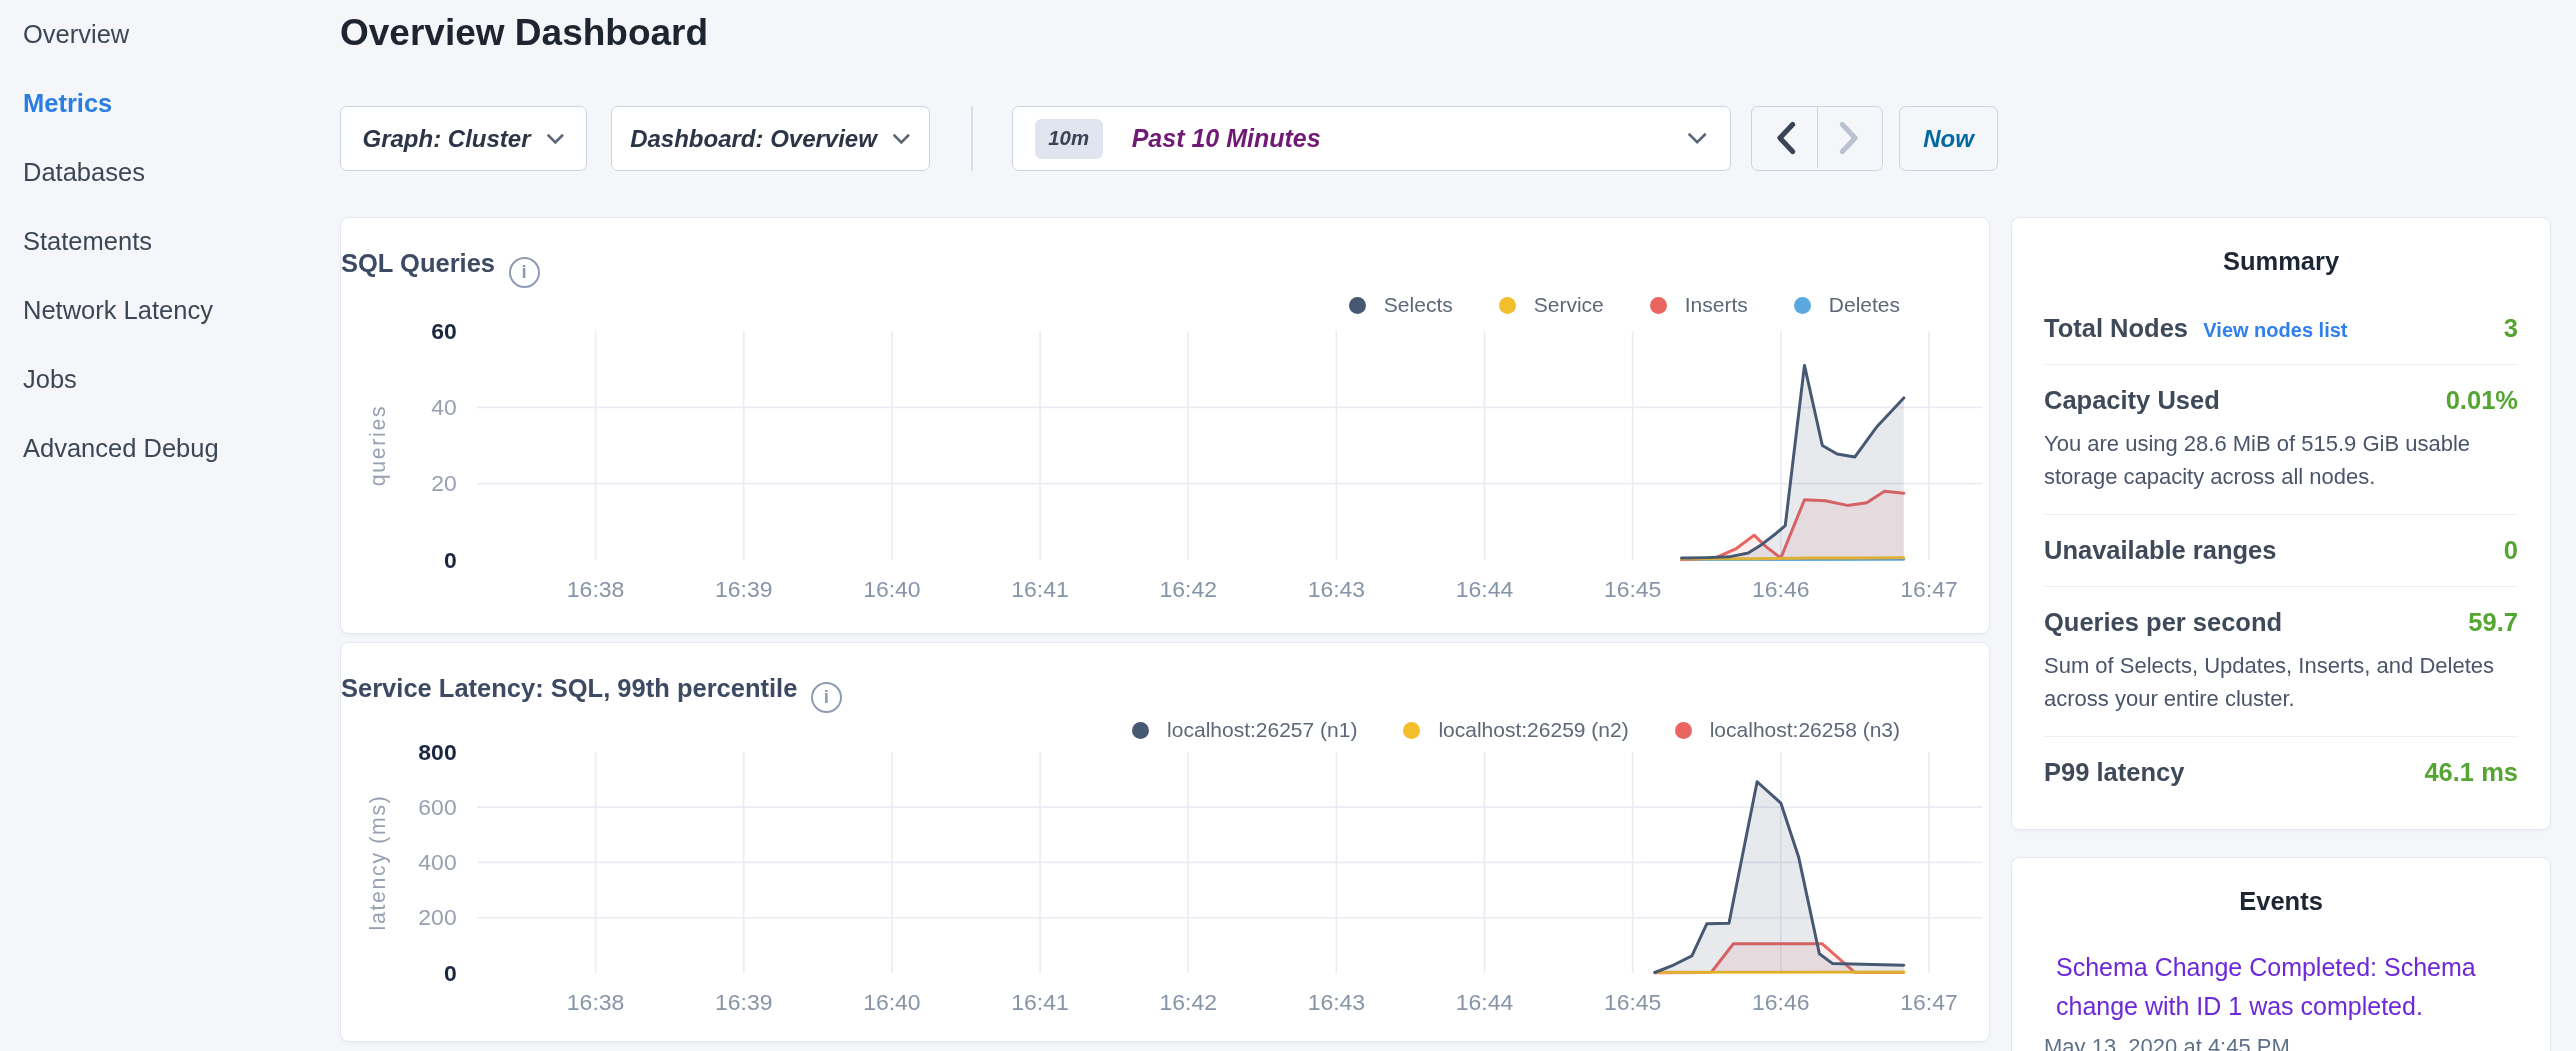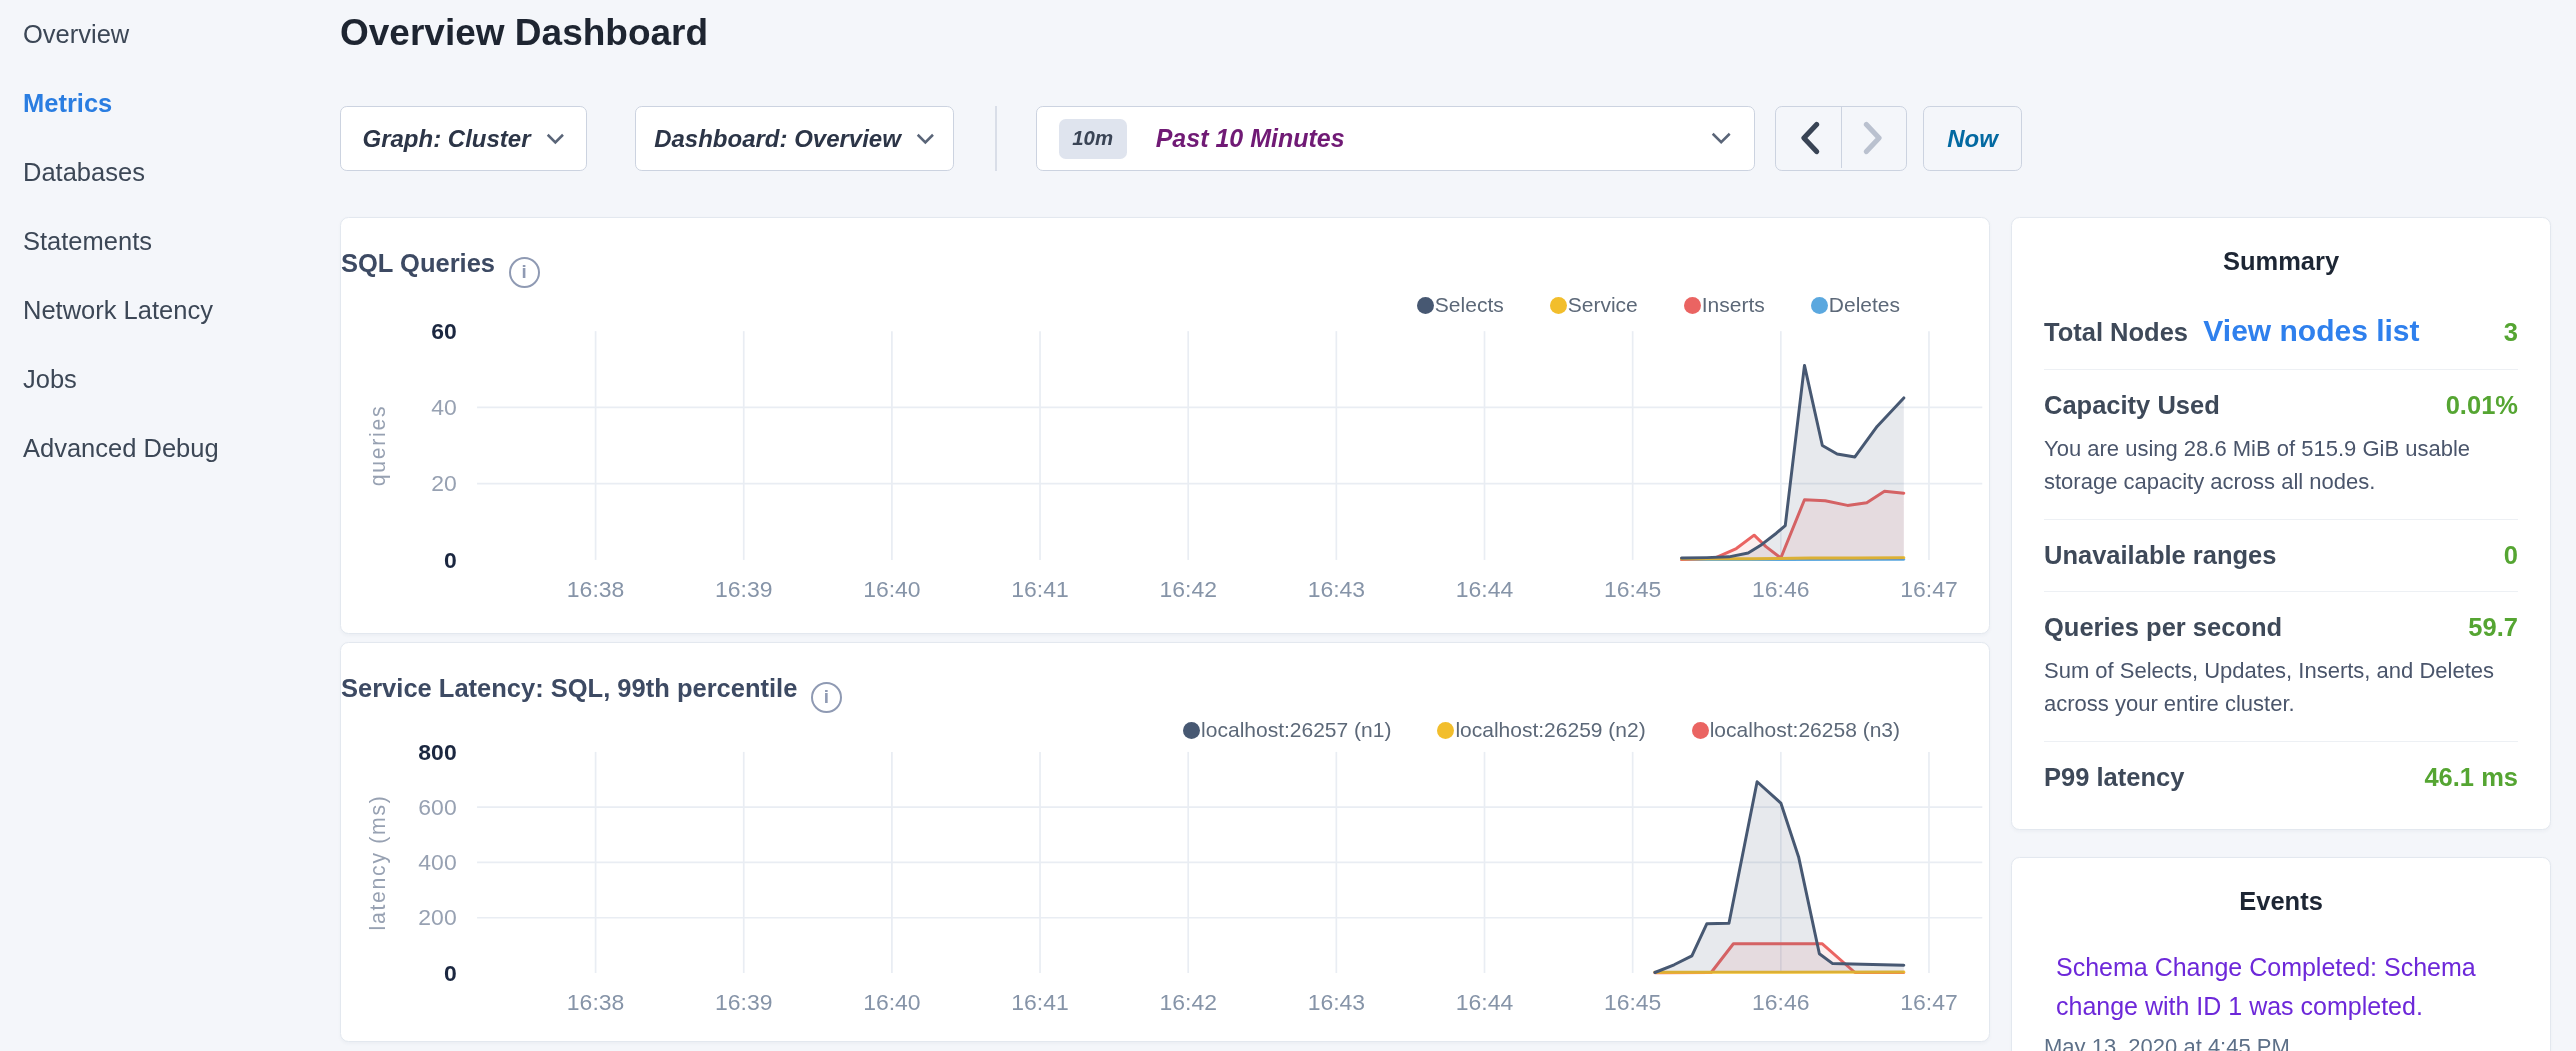--- a/index.html
+++ b/index.html
@@ -14,21 +14,21 @@
     font-size:25.5px; color:#3c4756; cursor:pointer; }
   .nav-item.active { color:#2a7de1; font-weight:bold; }
   
   .page-title { position:absolute; left:340px; top:12px; font-size:37px; font-weight:bold; color:#1e2531; }
   .controls { position:absolute; left:340px; top:106px; height:65px; display:flex; align-items:center; }
   .btn { display:flex; align-items:center; justify-content:center; height:65px;
     background:#fff; border:1.7px solid #ccd3e0; border-radius:6.8px; cursor:pointer;
     font-family:"Liberation Sans", sans-serif; font-size:24px; font-weight:bold; color:#2c3547;font-style:italic; }
   .dropdown { gap:15.3px; }
   .dd-graph { width:247px; }
-  .dd-dash { width:319px; margin-left:48px; }
+  .dd-dash { width:319px; margin-left:24px; }
   .vdivider { width:1.7px; height:65px; background:#d9dee8; margin-left:41px; }
   .timebox { margin-left:39px; width:719px; justify-content:flex-start; padding:0 22px; }
   .time-badge { background:#dfe4ee; border-radius:6.8px; padding:8.5px 13.6px; font-size:20.4px;
     font-weight:bold; color:#3a4455; }
   .time-label { margin-left:29px; font-size:25px; color:#701a75; }
   .timebox .chev { margin-left:auto; }
   .navgroup { margin-left:20.4px; display:flex; height:65px; border:1.7px solid #ccd3e0;
     border-radius:6.8px; overflow:hidden; }
   .navgroup button { width:65px; height:61px; background:transparent; border:none; cursor:pointer;
     display:flex; align-items:center; justify-content:center; }
@@ -39,32 +39,32 @@
     box-shadow:0 1.7px 3.4px rgba(60,70,90,0.04); }
   .chart-card-0 { left:340px; top:217px; width:1650px; height:417px; }
   .chart-card-1 { left:340px; top:642px; width:1650px; height:400px; }
   .chart-title { position:absolute; left:0; right:0; top:31px; text-align:left;
     font-size:25.5px; font-weight:bold; color:#3d4a63; }
   .info-icon { display:inline-flex; align-items:center; justify-content:center;
     width:31px; height:31px; border:2.6px solid #8f9ab3; border-radius:50%static;
     border-radius:50%; color:#8f9ab3; font-size:18.7px; font-weight:bold;
     margin-left:13.6px; vertical-align:-6px; }
   .chart-legend { position:absolute; top:75px; right:89px; display:flex; gap:46px; }
-  .legend-item { display:flex; align-items:center; gap:1px; font-size:21px; color:#5c6878;text-align:center; }
+  .legend-item { display:flex; align-items:center; gap:18px; font-size:21px; color:#5c6878;text-align:center; }
   .legend-dot { width:17px; height:17px; border-radius:50%; }
   .chart-plot { position:absolute; left:0; top:0; right:0; bottom:0; }
   
   .summary-card { left:2011px; top:217px; width:540px; height:613px; padding:0 32px; }
   .events-card { left:2011px; top:857px; width:540px; height:255px; padding:0 32px; }
   .panel-title { margin-top:29px; text-align:center; font-size:25.5px; font-weight:bold; color:#1d2634; }
   .srow { padding:21px 0; border-bottom:1.7px solid #edf0f4; }
   .srow:last-child { border-bottom:none; }
   .srow-head { display:flex; align-items:baseline; }
   .srow-label { font-size:25.5px; font-weight:bold; color:#3e4959; }
-  .srow-link { font-size:30px; font-weight:bold; color:#2f80ed; margin-left:15.3px; cursor:pointer; }
+  .srow-link { font-size:20px; font-weight:bold; color:#2f80ed; margin-left:15.3px; cursor:pointer; }
   .srow-value { margin-left:auto; font-size:25.5px; font-weight:bold; color:#55a532; white-space:nowrap; }
   .srow-desc { margin-top:12px; font-size:22px; color:#4a556b; line-height:1.5; }
   .summary-card .panel-title { margin-bottom:17px; }
   .event-item { margin-top:32px; }
   .event-text { font-size:25px; color:#6d28d9; line-height:1.55;margin-left:12px; }
   .event-time { margin-top:8.5px; font-size:22px; color:#5d7088; }
 </style>
 </head>
 <body>
 

